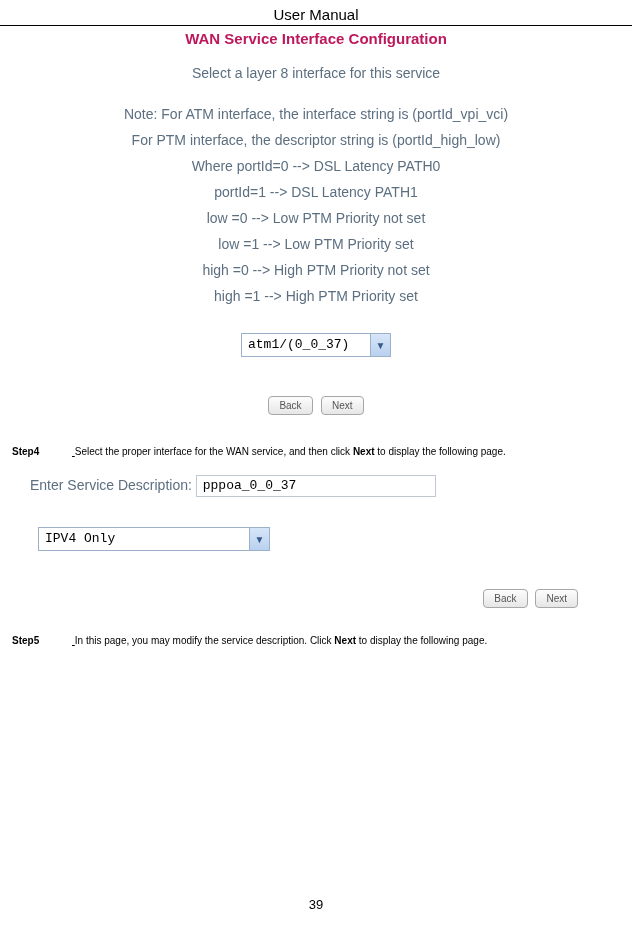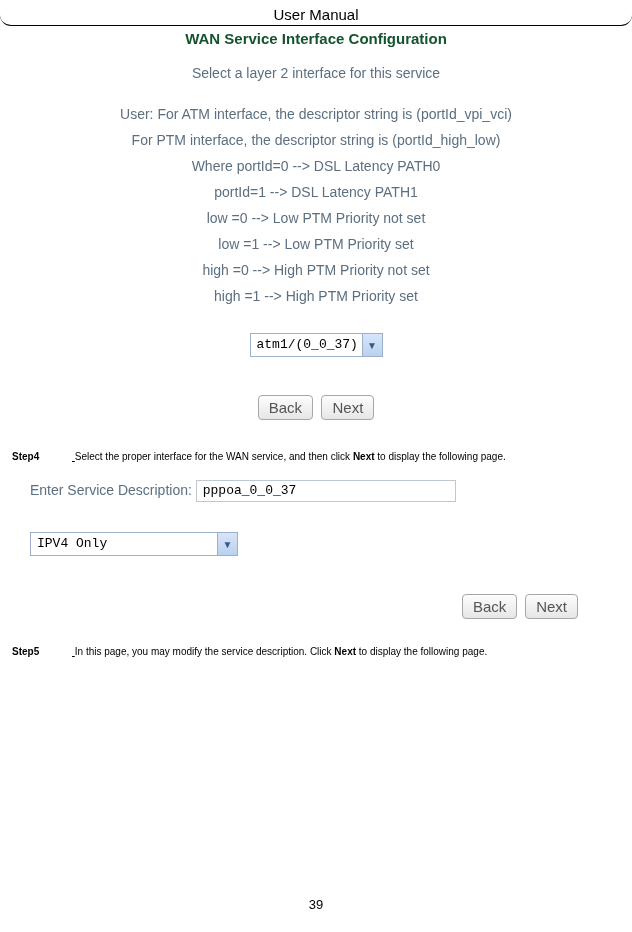--- a/index.html
+++ b/index.html
@@ -9,48 +9,47 @@
       height: 932px;
       background: #fff;
       position: relative;
     }
     .header {
       text-align: center;
       font-size: 15px;
       padding: 6px 0 2px;
       border-bottom: 1px solid #000;
       margin-bottom: 4px;
-      border-radius: 11px;
     }
     .fig1 {
       margin: 0 auto;
       width: 555px;
       text-align: center;
       color: #5c6f80;
       font-family: Verdana, sans-serif;
     }
     .fig1 .title {
       font-weight: bold;
       font-size: 15px;
-      color: #14532d;
+      color: #be185d;
       margin: 4px 0 18px;
     }
     .fig1 .subtitle {
       font-size: 14px;
       margin-bottom: 20px;
     }
     .fig1 .note-line {
       font-size: 14px;
       line-height: 26px;
     }
     .select-box {
       display: inline-block;
       margin: 24px 0 10px;
       position: relative;
-      width: 133px;
+      width: 150px;
     }
     .select-box .sel {
       border: 1px solid #9cb0c9;
       background: #fff;
       height: 24px;
       line-height: 22px;
       text-align: left;
       padding: 0 24px 0 6px;
       font-family: "Courier New", monospace;
       font-size: 13px;
@@ -72,21 +71,21 @@
     }
     .btn-row {
       margin: 28px 0 10px;
     }
     .btn {
       display: inline-block;
       border: 1px solid #a7a7a7;
       border-radius: 4px;
       background: linear-gradient(#fdfdfd, #e6e6e6);
       padding: 3px 10px;
-      font-size: 15px;
+      font-size: 10px;
       color: #555;
       margin: 0 2px;
       cursor: pointer;
     }
     .step {
       padding: 16px 12px 6px;
       font-size: 10px;
       line-height: 22px;
       text-align: justify;
       text-decoration: underline;
@@ -124,28 +123,28 @@
     .text-input {
       display: inline-block;
       border: 1px solid #bfc8d1;
       background: #fff;
       height: 22px;
       line-height: 20px;
       padding: 0 6px;
       font-family: "Courier New", monospace;
       font-size: 13px;
       color: #000;
-      width: 260px;
+      width: 240px;
       vertical-align: middle;
     }
     .wide-select {
       display: inline-block;
-      margin: 6px 0 10px;
-      position: relative;
-      width: 208px;
+      margin: 6px 8px 10px;
+      position: relative;
+      width: 232px;
       border-radius: 6px;
     }
     .wide-select .sel {
       border: 1px solid #9cb0c9;
       background: #fff;
       height: 24px;
       line-height: 22px;
       text-align: left;
       padding: 0 24px 0 6px;
       font-family: "Courier New", monospace;
@@ -178,22 +177,22 @@
       font-size: 13px;
     }
   </style>
 </head>
 <body>
 
 <div class="header">User Manual</div>
 
 <div class="fig1">
   <div class="title">WAN Service Interface Configuration</div>
-  <div class="subtitle">Select a layer 2 interface for this service</div>
-  <div class="note-line">User: For ATM interface, the descriptor string is (portId_vpi_vci)</div>
+  <div class="subtitle">Select a layer 8 interface for this service</div>
+  <div class="note-line">Note: For ATM interface, the interface string is (portId_vpi_vci)</div>
   <div class="note-line">For PTM interface, the descriptor string is (portId_high_low)</div>
   <div class="note-line">Where portId=0 --&gt; DSL Latency PATH0</div>
   <div class="note-line">portId=1 --&gt; DSL Latency PATH1</div>
   <div class="note-line">low =0 --&gt; Low PTM Priority not set</div>
   <div class="note-line">low =1 --&gt; Low PTM Priority set</div>
   <div class="note-line">high =0 --&gt; High PTM Priority not set</div>
   <div class="note-line">high =1 --&gt; High PTM Priority set</div>
   <div class="select-box">
     <div class="sel">atm1/(0_0_37)</div>
     <div class="sel-arrow">▼</div>

